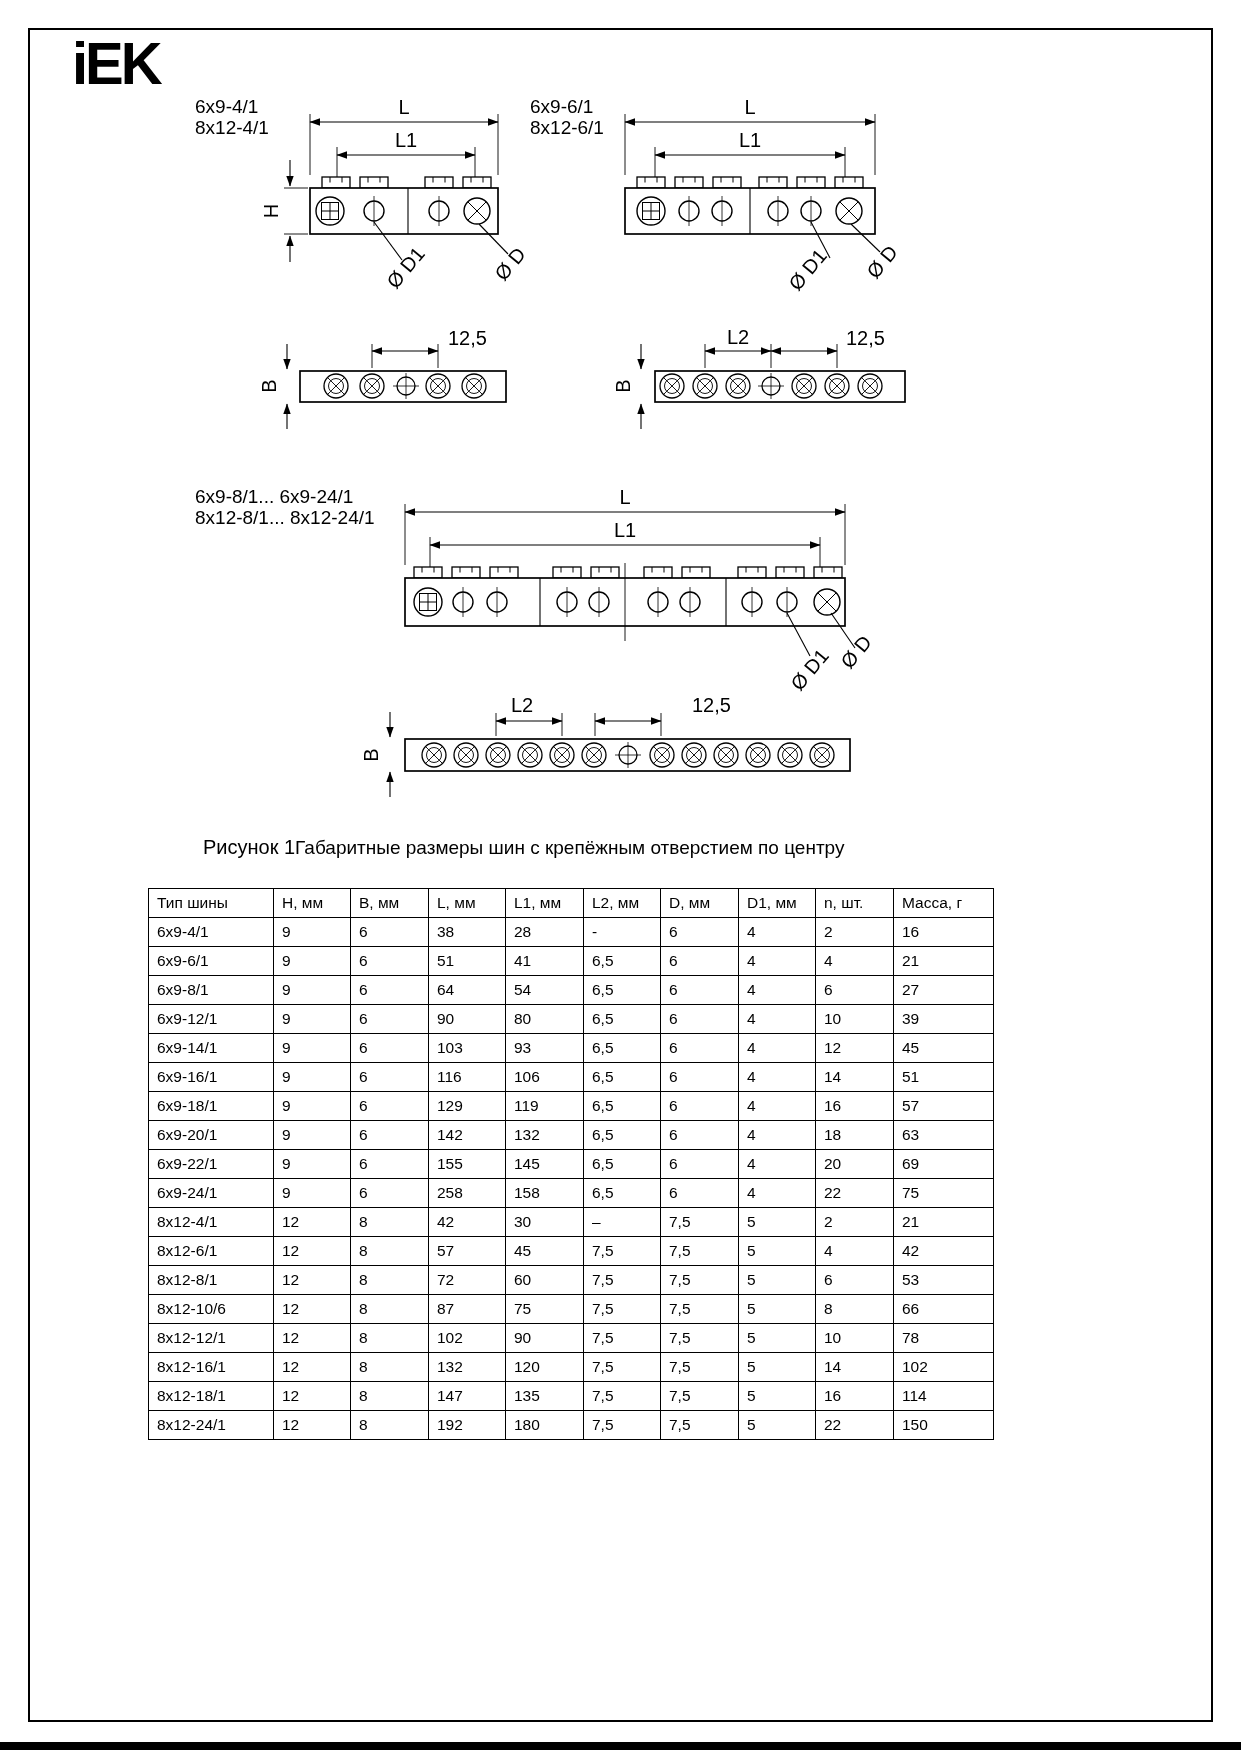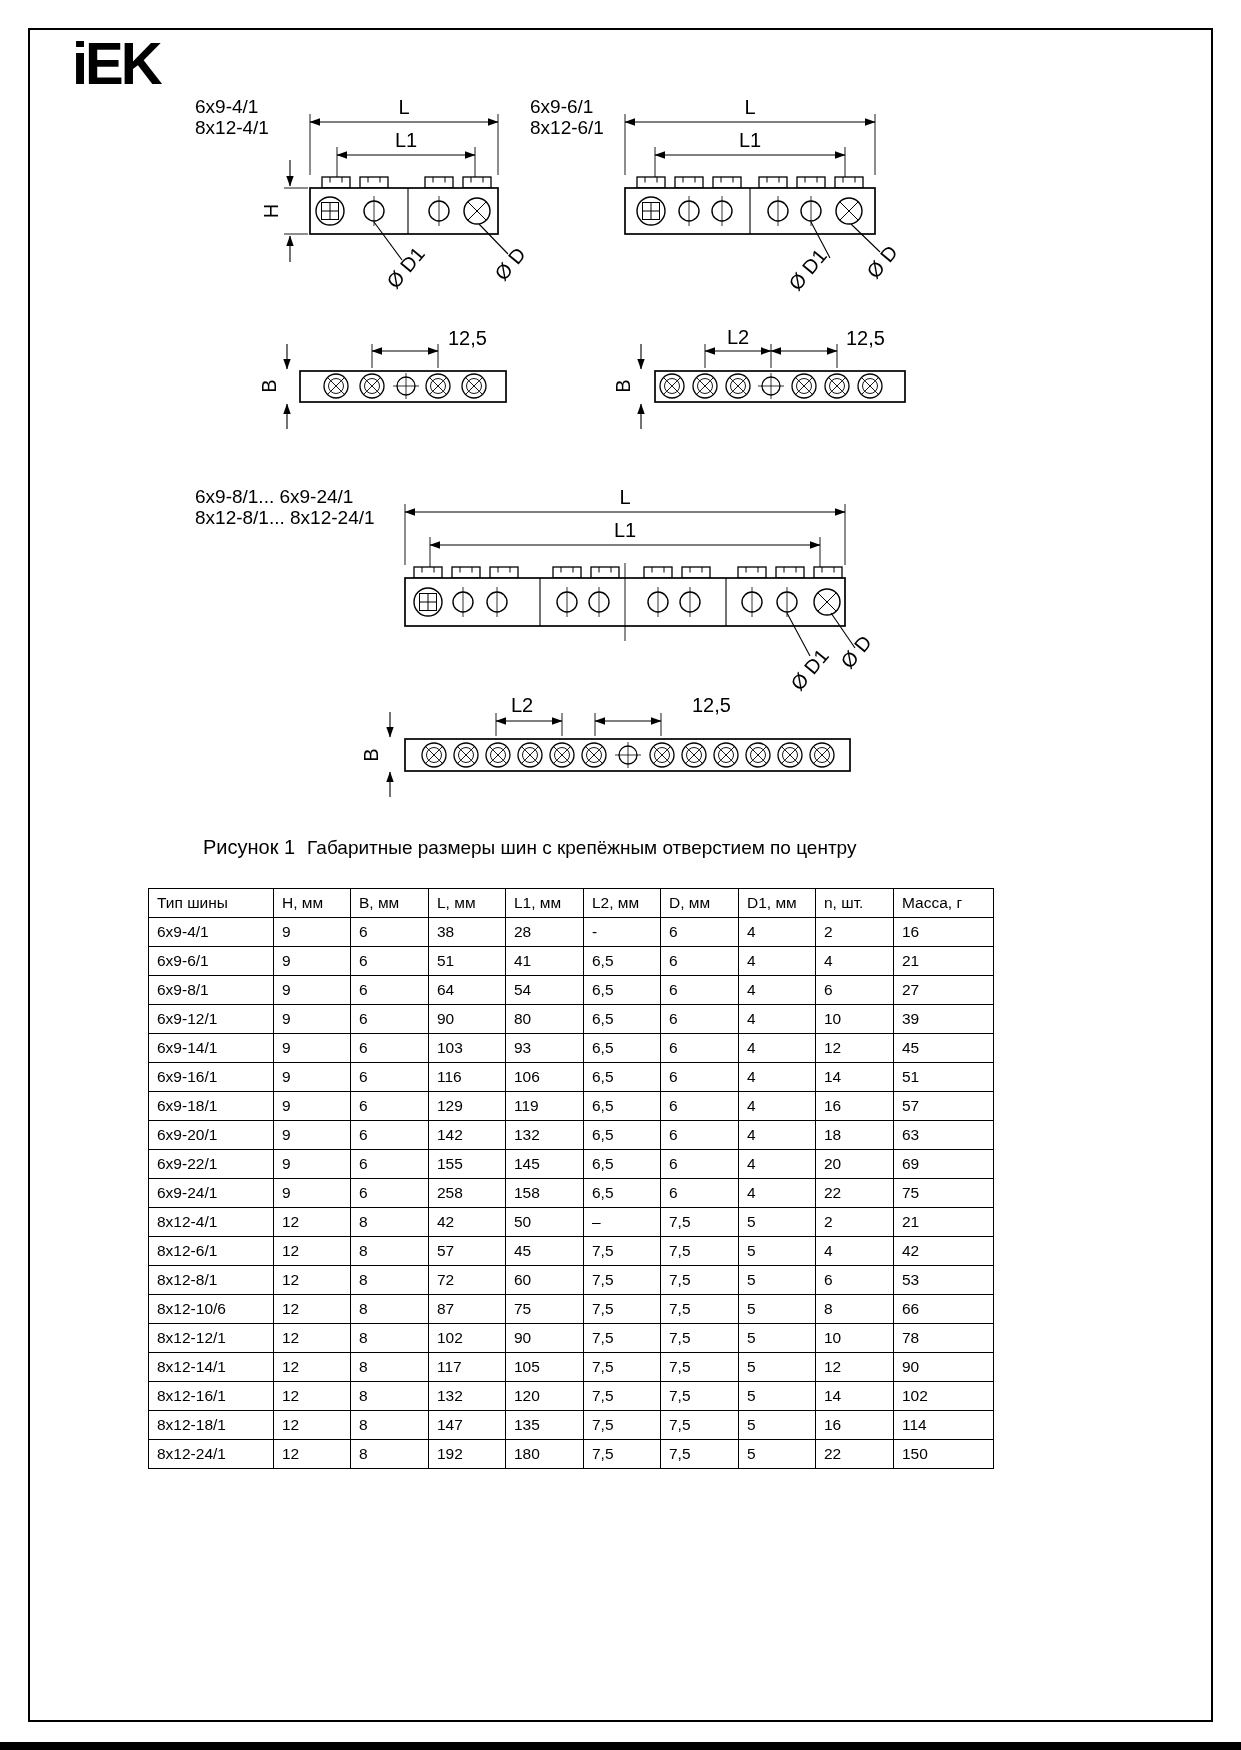--- a/index.html
+++ b/index.html
@@ -3,21 +3,21 @@
 <meta charset="utf-8">
 <style>
   *{margin:0;padding:0;box-sizing:border-box}
   html,body{background:#fff}
   body{position:relative;width:1241px;height:1750px;font-family:"Liberation Sans",sans-serif;color:#000;overflow:hidden}
   .frame{position:absolute;left:28px;top:28px;width:1185px;height:1694px;border:2px solid #000}
   .bottom-bar{position:absolute;left:0;bottom:0;width:1241px;height:8px;background:#000}
   .logo{position:absolute;left:72px;top:30px;font-size:58px;font-weight:bold;letter-spacing:-3px;transform:scaleY(1.02)}
   .drawings{position:absolute;left:0;top:0}
   .caption{position:absolute;left:203px;top:836px;font-size:19px;white-space:nowrap}
-  .caption .cap-label{font-size:20px;margin-right:12px}
+  .caption .cap-label{font-size:20px;}
   .spec-table{position:absolute;left:148px;top:888px;width:845px;border-collapse:collapse;table-layout:fixed}
   .spec-table th,.spec-table td{border:1px solid #000;font-size:15.5px;font-weight:normal;text-align:left;vertical-align:middle;padding:3px 4px 3px 8px;height:29px;line-height:20px;white-space:nowrap;overflow:hidden}
   svg text{font-family:"Liberation Sans",sans-serif;fill:#000}
   .gtext{font-size:19px}
   .dtext{font-size:20px}
   .ext{stroke:#000;stroke-width:0.9}
   .dim{stroke:#000;stroke-width:1.1;fill:none}
   .thin{stroke:#000;stroke-width:1.1}
   .body{fill:#fff;stroke:#000;stroke-width:1.7}
 </style>
@@ -436,21 +436,21 @@
         <td>6</td>
         <td>4</td>
         <td>22</td>
         <td>75</td>
       </tr>
       <tr>
         <td>8x12-4/1</td>
         <td>12</td>
         <td>8</td>
         <td>42</td>
-        <td>50</td>
+        <td>30</td>
         <td>–</td>
         <td>7,5</td>
         <td>5</td>
         <td>2</td>
         <td>21</td>
       </tr>
       <tr>
         <td>8x12-6/1</td>
         <td>12</td>
         <td>8</td>
@@ -492,32 +492,20 @@
         <td>8</td>
         <td>102</td>
         <td>90</td>
         <td>7,5</td>
         <td>7,5</td>
         <td>5</td>
         <td>10</td>
         <td>78</td>
       </tr>
       <tr>
-        <td>8x12-14/1</td>
-        <td>12</td>
-        <td>8</td>
-        <td>117</td>
-        <td>105</td>
-        <td>7,5</td>
-        <td>7,5</td>
-        <td>5</td>
-        <td>12</td>
-        <td>90</td>
-      </tr>
-      <tr>
         <td>8x12-16/1</td>
         <td>12</td>
         <td>8</td>
         <td>132</td>
         <td>120</td>
         <td>7,5</td>
         <td>7,5</td>
         <td>5</td>
         <td>14</td>
         <td>102</td>

